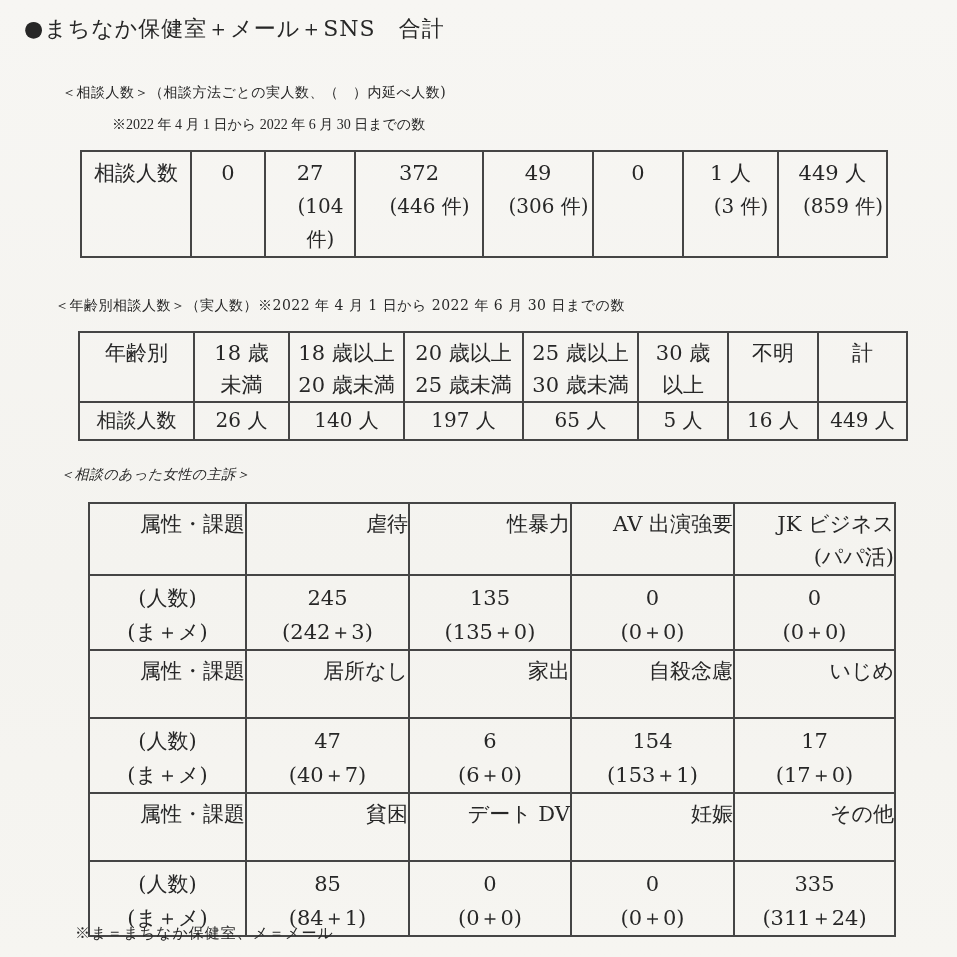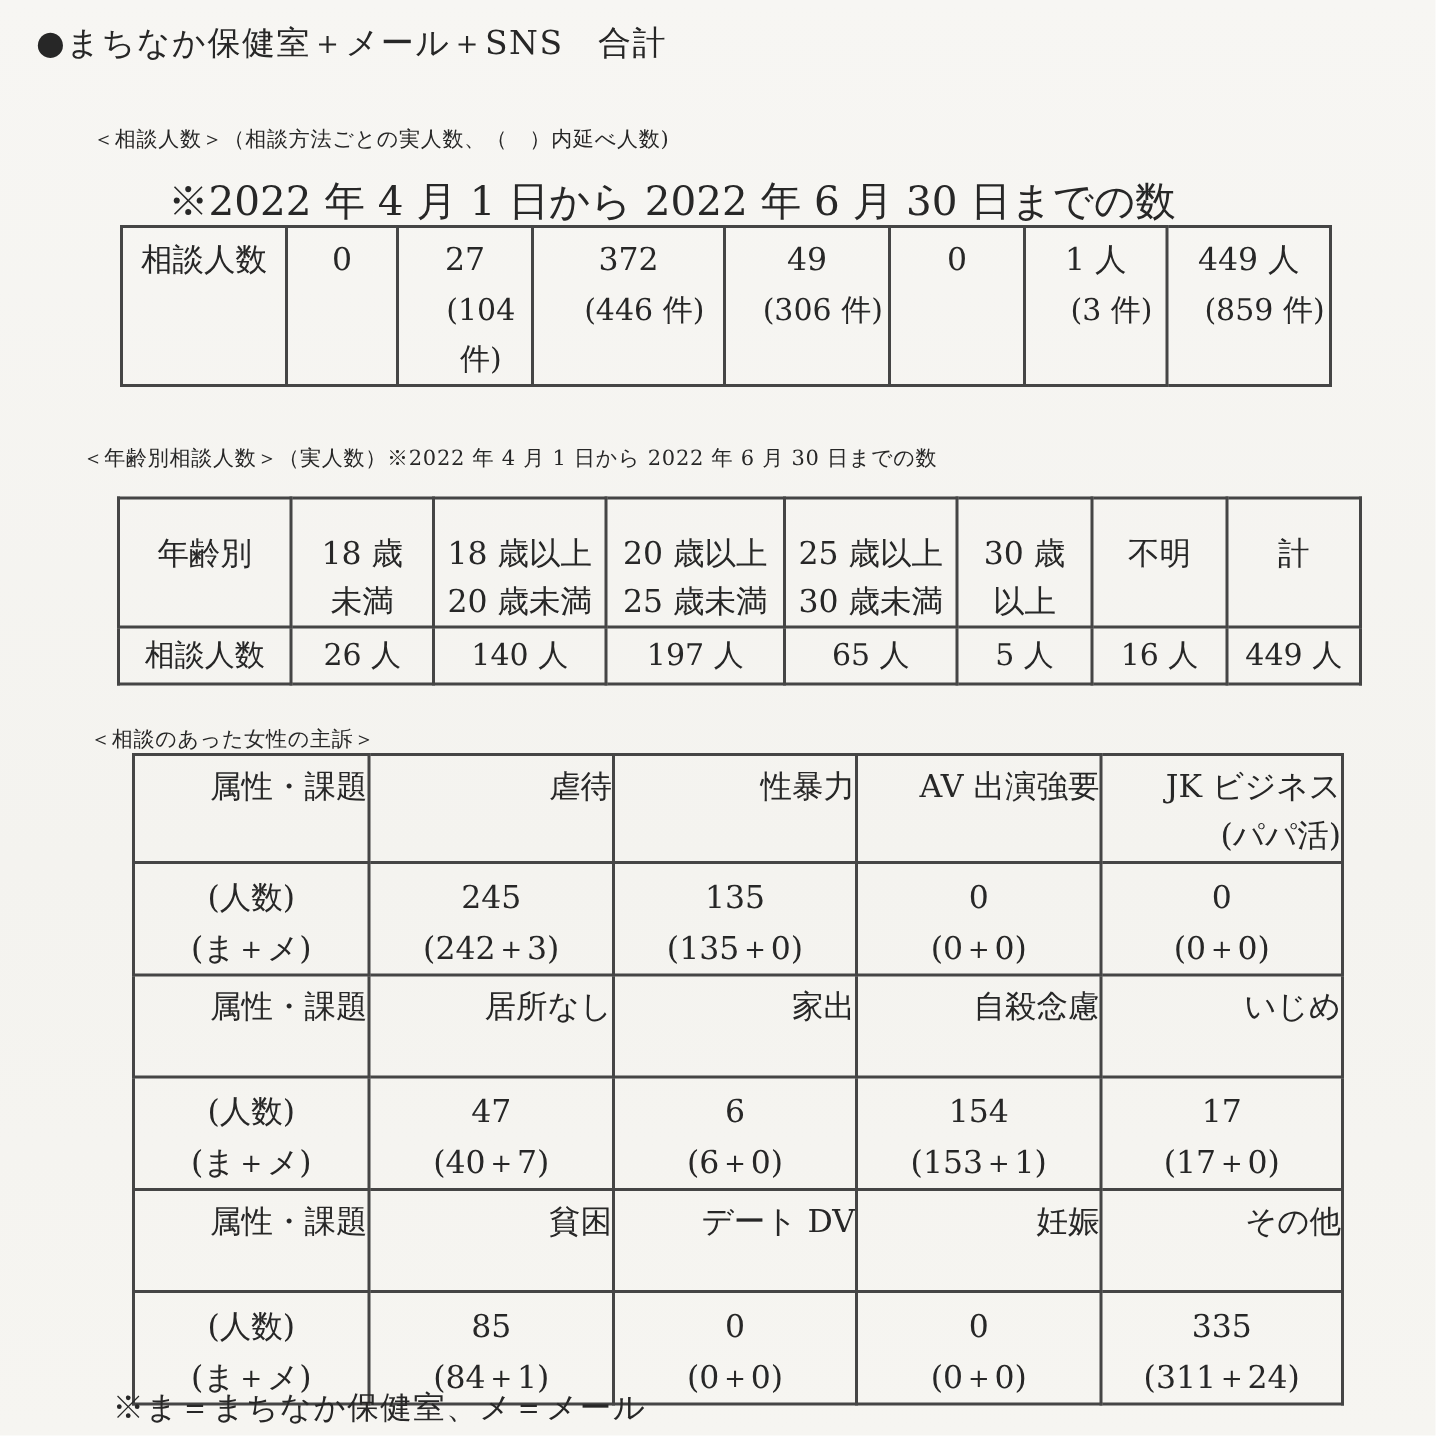--- a/index.html
+++ b/index.html
@@ -7,46 +7,46 @@
   body {
     background: linear-gradient(180deg, #f7f6f3 0%, #f4f3ef 60%, #f6f5f1 100%);
     font-family: "DejaVu Serif", "Liberation Serif", serif;
     color:#272727;
     position:relative;
     overflow:hidden;
   }
   .abs { position:absolute; }
   .title { left:24px; top:14px; font-size:22px; letter-spacing:1px; }
   .sec-heading { font-size:14px; letter-spacing:0.5px; }
-  .note { font-size:27px; }
+  .note { font-size:14px;font-family:Liberation Serif, serif; }
   table { border-collapse:collapse; position:absolute; table-layout:fixed; background:transparent; }
   td {
     border:2px solid #454545;
     text-align:center;
     vertical-align:top;
     font-size:21px;
     padding-top:5px;
     line-height:33px;
     overflow:hidden;
   }
   
   #consult-table { left:80px; top:150px; width:806px; }
   #consult-table .hrow td { height:71px; }
   #consult-table .drow td { height:70px; }
   .sns-sub { font-size:13px; letter-spacing:3px; line-height:20px; }
   .count-line { font-size:20px;padding-left:21px; }
   
   #age-table { left:78px; top:331px; width:828px; }
-  #age-table .hrow td { height:66px; line-height:32px; padding-top:20px; }
+  #age-table .hrow td { height:66px; line-height:32px; padding-top:4px; }
   #age-table .drow td { height:38px; font-size:20px; line-height:28px; padding-top:3px; }
   
   #complaint-table { left:88px; top:502px; width:806px; }
   #complaint-table .arow td { height:68px; padding-top:4px;text-align:right; }
   #complaint-table .crow td { height:73px; padding-top:5px; line-height:34px; }
-  .footnote { left:75px; top:924px; font-size:21px; letter-spacing:1px; }
+  .footnote { left:75px; top:924px; font-size:15px; letter-spacing:1px; }
 </style>
 </head>
 <body>
 
 <div class="abs title">●まちなか保健室＋メール＋SNS　合計</div>
 
 <div class="abs sec-heading" style="left:62px; top:84px;">＜相談人数＞（相談方法ごとの実人数、（　）内延べ人数)</div>
 <div class="abs note" style="left:112px; top:116px;">※2022 年 4 月 1 日から 2022 年 6 月 30 日までの数</div>
 
 <table id="consult-table">
@@ -149,21 +149,21 @@
     <td>140 人</td>
     <td>197 人</td>
     <td>65 人</td>
     <td>5 人</td>
     <td>16 人</td>
     <td>449 人</td>
   </tr>
 </tbody>
   </table>
 
-<div class="abs sec-heading" style="left:60px; top:484px;">＜相談のあった女性の主訴＞</div>
+<div class="abs sec-heading" style="left:60px; top:466px;font-style:italic;">＜相談のあった女性の主訴＞</div>
 
 <table id="complaint-table">
   <colgroup>
     <col style="width:157px">
       <col style="width:163px">
       <col style="width:162px">
       <col style="width:163px">
       <col style="width:161px">
   </colgroup>
 

